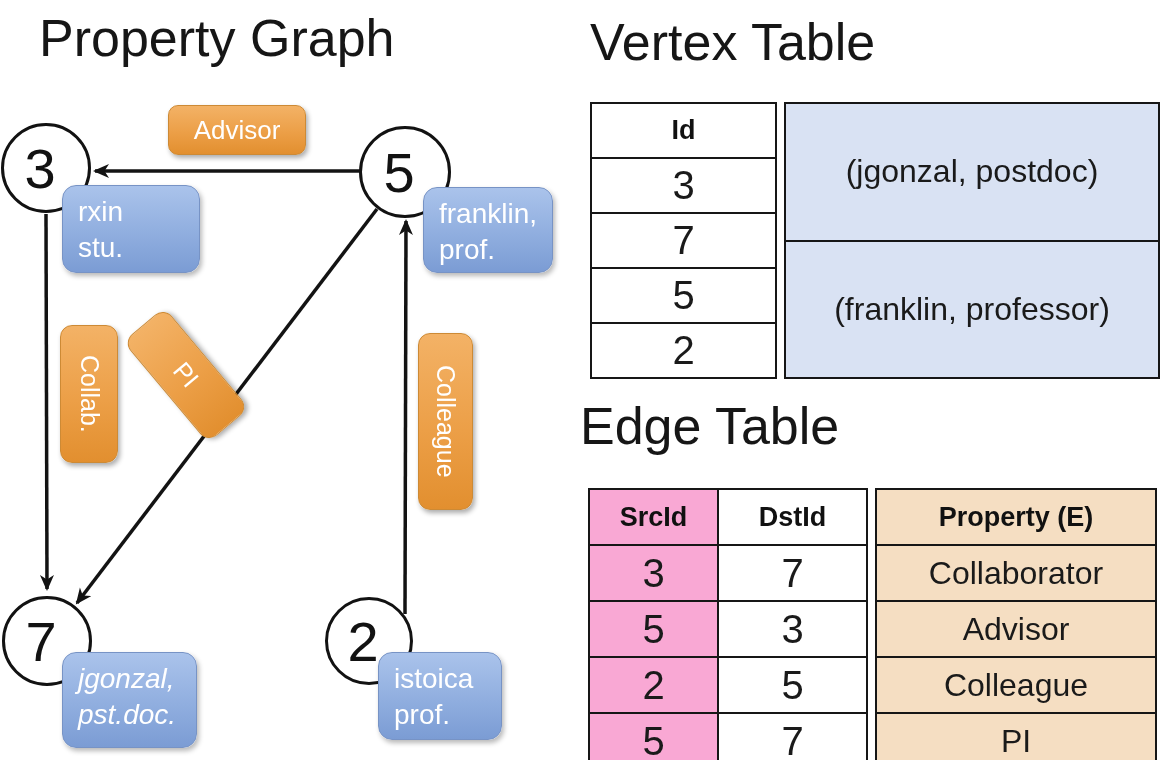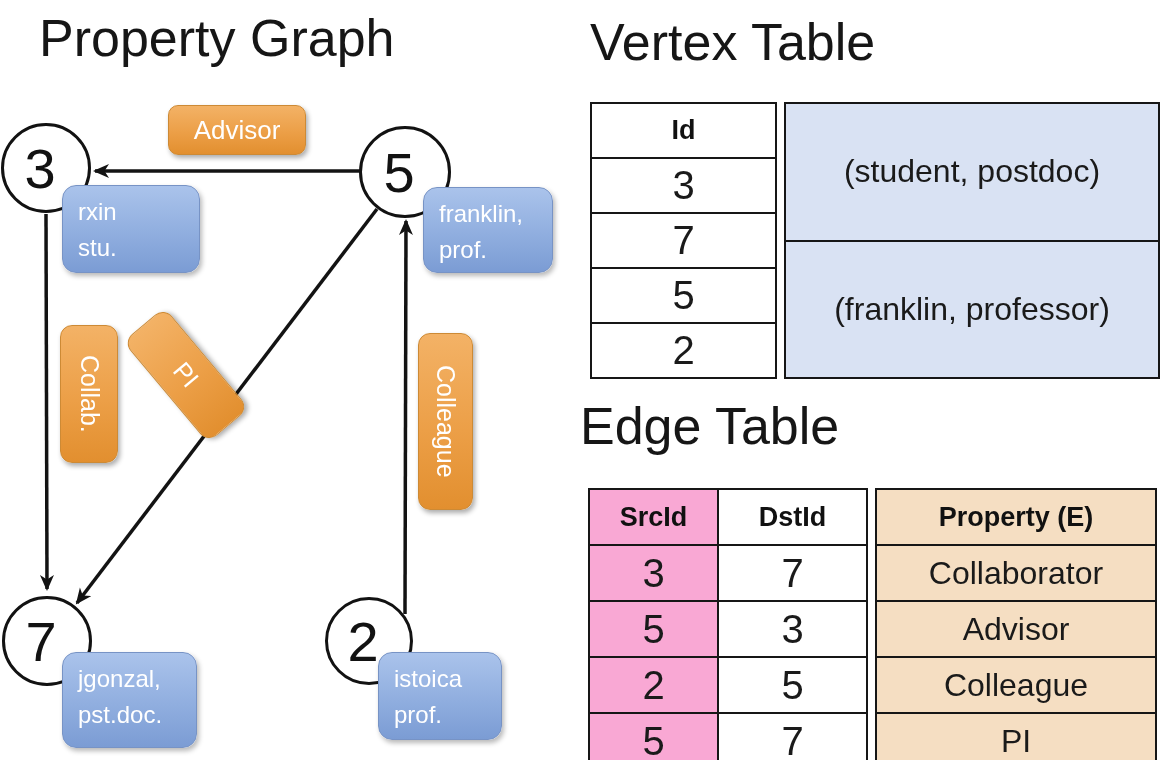--- a/index.html
+++ b/index.html
@@ -11,21 +11,21 @@
 
   .edges-svg{position:absolute;left:0;top:0;}
 
   .node{position:absolute;background:#fff;border:3.5px solid #121212;border-radius:50%;
     display:flex;align-items:center;justify-content:center;box-sizing:border-box;}
   .node span{font-size:56px;font-weight:300;color:#121212;transform:translateX(-6px);}
 
   .vlabel{position:absolute;box-sizing:border-box;color:#fff;
     background:linear-gradient(180deg,var(--vertex-label-top,#AAC3EB) 0%,#90AEDF 55%,var(--vertex-label-bottom,#7B9CD4) 100%);
     border:1px solid #7793C5;border-radius:14px;box-shadow:2px 3px 5px rgba(0,0,0,.28);
-    padding:8px 0 0 15px;font-size:24px;line-height:36px;}
+    padding:8px 0 0 15px;font-size:28px;line-height:36px;}
   .vlabel span{display:block;}
 
   .elabel{position:absolute;box-sizing:border-box;color:#fff;
     background:linear-gradient(180deg,var(--edge-label-top,#F3B266) 0%,#EC9F47 55%,var(--edge-label-bottom,#E28F2F) 100%);
     border:1px solid #CD8A35;border-radius:10px;box-shadow:2px 3px 5px rgba(0,0,0,.33);
     display:flex;align-items:center;justify-content:center;font-size:26px;}
   .elabel.vert{writing-mode:vertical-rl;text-orientation:mixed;border-radius:12px;font-size:25px;}
   .elabel.tilt{transform:rotate(-40deg);}
 
   .tgroup{position:absolute;display:flex;gap:7px;}
@@ -87,21 +87,21 @@
   </div>
 
   <div class="vlabel" style="left:62px;top:185px;width:138px;height:88px;">
     <span>rxin</span>
     <span>stu.</span>
   </div>
   <div class="vlabel" style="left:423px;top:187px;width:130px;height:86px;">
     <span>franklin,</span>
     <span>prof.</span>
   </div>
-  <div class="vlabel" style="left:62px;top:652px;width:135px;height:96px;">
+  <div class="vlabel" style="left:62px;top:652px;width:135px;height:96px;font-style:italic;">
     <span>jgonzal,</span>
     <span>pst.doc.</span>
   </div>
   <div class="vlabel" style="left:378px;top:652px;width:124px;height:88px;">
     <span>istoica</span>
     <span>prof.</span>
   </div>
 
   <div class="tgroup vgroup">
     <table class="idtable">
@@ -119,21 +119,21 @@
             <td class="numcell">5</td>
           </tr>
       <tr>
             <td class="numcell">2</td>
           </tr>
     </tbody>
       </table>
     <table class="proptable">
       <tbody>
       <tr>
-            <td class="propcell">(student, postdoc)</td>
+            <td class="propcell">(jgonzal, postdoc)</td>
           </tr>
       <tr>
             <td class="propcell">(franklin, professor)</td>
           </tr>
     </tbody>
       </table>
   </div>
 
   <div class="tgroup egroup">
     <table class="idtable">

